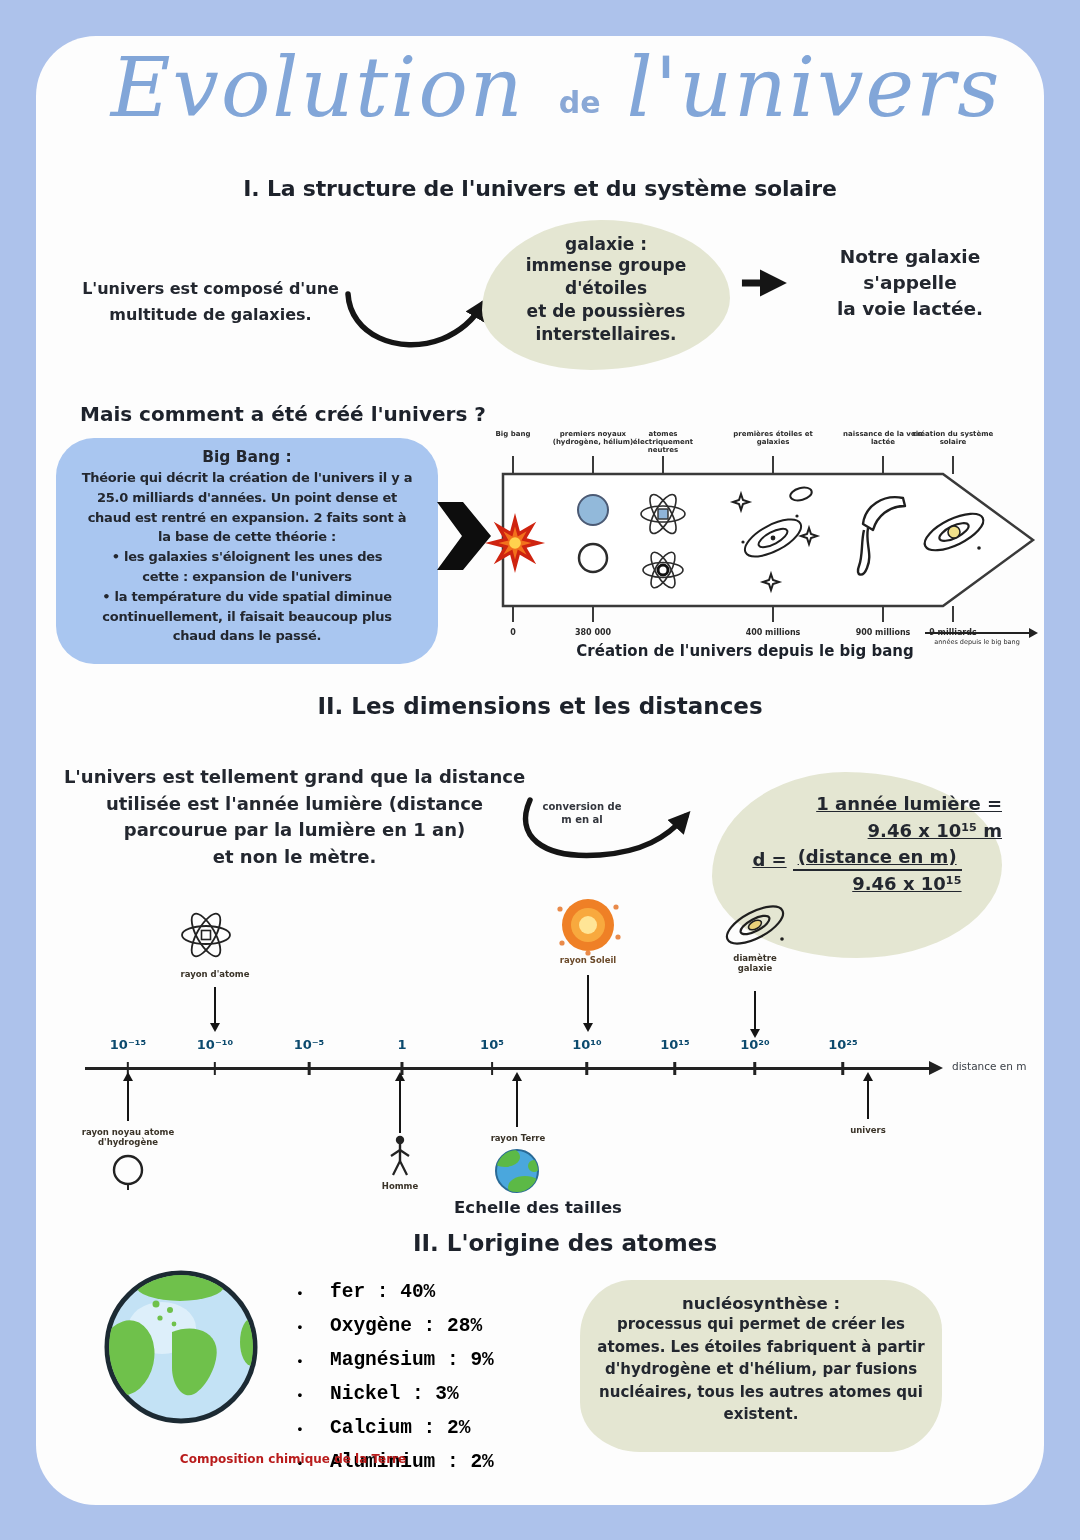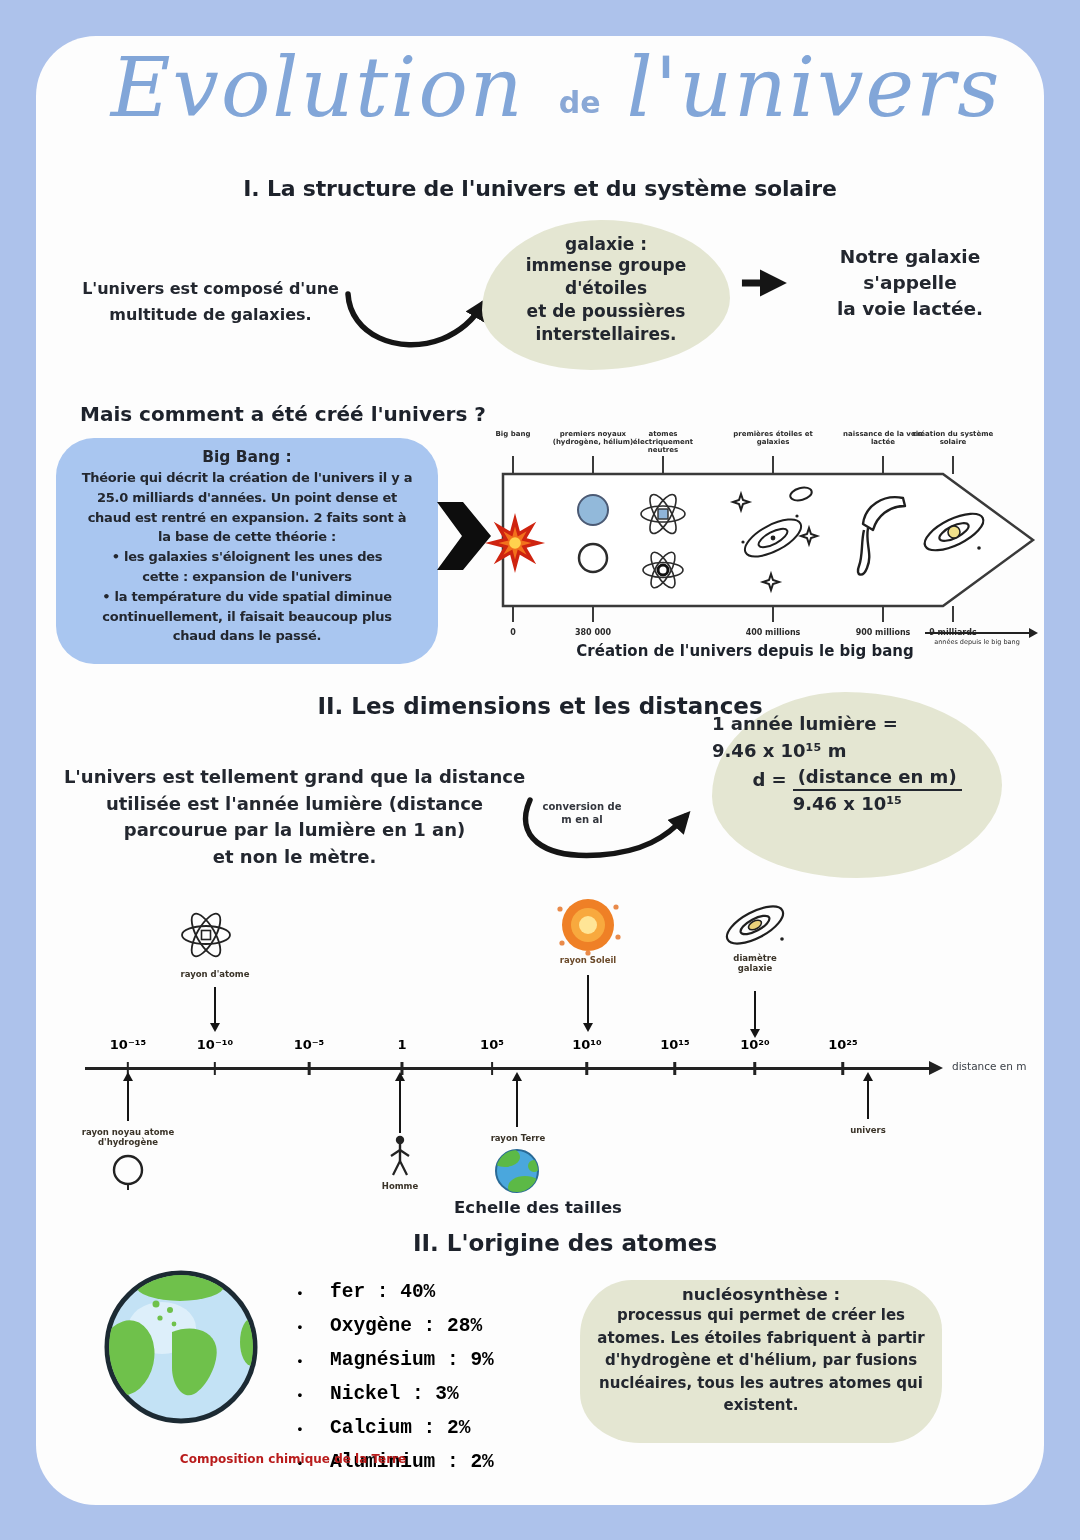--- a/index.html
+++ b/index.html
@@ -50,49 +50,49 @@
   .tl-time:nth-child(4){left:388px;}.tl-time:nth-child(5){left:458px;}
   .tl-caption{position:absolute;left:0;top:212px;width:500px;text-align:center;font-size:15px;font-weight:800;color:#1d222b;}
   .tl-axis-arrow{position:absolute;left:430px;top:202px;width:104px;height:2px;background:#222;}
   .tl-axis-arrow::after{content:"";position:absolute;right:-9px;top:-4px;border-left:9px solid #222;border-top:5px solid transparent;border-bottom:5px solid transparent;}
   .tl-axis-caption{position:absolute;left:420px;top:208px;width:124px;text-align:center;font-size:6.5px;color:#2b2b2b;}
   .tl-icon{position:absolute;}
   
   .dim-para{position:absolute;left:62px;top:764px;width:465px;text-align:center;font-size:18px;font-weight:600;line-height:26.5px;}
   .arrow-conv{position:absolute;left:514px;top:792px;width:190px;height:80px;}
   .conv-label{position:absolute;left:532px;top:800px;width:100px;text-align:center;font-size:10px;font-weight:600;line-height:13px;color:#33363d;}
-  .cloud2{position:absolute;left:712px;top:692px;width:290px;height:168px;border-radius:46% 54% 50% 50%/56% 50% 50% 44%;padding-top:18px;text-align:left;}
+  .cloud2{position:absolute;left:712px;top:772px;width:290px;height:168px;border-radius:46% 54% 50% 50%/56% 50% 50% 44%;padding-top:18px;text-align:right;text-decoration:underline;}
   .ly-line{font-size:18px;font-weight:800;line-height:27px;}
   .ly-frac-row{display:flex;justify-content:center;align-items:flex-start;font-size:18px;font-weight:800;margin-top:2px;}
   .ly-num{display:block;border-bottom:2.5px solid #23272f;padding:0 5px 2px;}
   .ly-den{display:block;padding-top:2px;}
   .ly-d{margin-right:6px;line-height:27px;}
   
   .scale{position:absolute;left:0;top:895px;width:1080px;height:335px;}
   .axis-line{position:absolute;left:85px;top:172px;width:845px;height:3px;background:#222;}
   .axis-line::after{content:"";position:absolute;right:-13px;top:-6px;border-left:14px solid #222;border-top:7.5px solid transparent;border-bottom:7.5px solid transparent;}
   .axis-label{position:absolute;left:952px;top:165px;font-size:10.5px;color:#3a3f46;}
   .tick{position:absolute;top:142px;transform:translateX(-50%);text-align:center;}
   .tick:nth-child(1){left:128px;}.tick:nth-child(2){left:215px;}.tick:nth-child(3){left:309px;}
   .tick:nth-child(4){left:402px;}.tick:nth-child(5){left:492px;}.tick:nth-child(6){left:587px;}
   .tick:nth-child(7){left:675px;}.tick:nth-child(8){left:755px;}.tick:nth-child(9){left:843px;}
-  .tick-label{display:block;font-size:13px;font-weight:600;color:#000000;margin-bottom:10px;text-align:center;}
+  .tick-label{display:block;font-size:13px;font-weight:600;color:#0c4a6e;margin-bottom:10px;text-align:center;}
   .tick-mark{display:block;width:2.5px;height:13px;background:#222;margin:0 auto;}
   .varr{position:absolute;border-left:2px solid #151515;}
   .varr.up::before{content:"";position:absolute;left:-6px;top:-9px;border-left:5px solid transparent;border-right:5px solid transparent;border-bottom:9px solid #151515;}
   .varr.down::after{content:"";position:absolute;left:-6px;bottom:-9px;border-left:5px solid transparent;border-right:5px solid transparent;border-top:9px solid #151515;}
   .sc-lbl{position:absolute;text-align:center;font-size:8.5px;line-height:10px;color:#3a3328;font-weight:600;}
   .sc-caption{position:absolute;left:418px;top:303px;width:240px;text-align:center;font-size:16.5px;font-weight:800;color:#1d222b;}
   
   .earth-big{position:absolute;left:100px;top:1266px;}
   .comp-list{position:absolute;left:292px;top:1276px;width:290px;}
   .comp-item{display:flex;align-items:baseline;font-family:Liberation Mono, monospace;font-weight:700;font-size:19.5px;line-height:32px;color:#000000;}
   .comp-item::before{content:"•";font-size:13px;width:34px;flex:none;text-align:left;padding-left:4px;}
   .comp-caption{position:absolute;left:128px;top:1452px;width:330px;text-align:center;font-size:12px;font-weight:800;color:#b91c1c;}
-  .nucleo-box{position:absolute;left:580px;top:1280px;width:362px;height:158px;border-radius:52px 58px 54px 60px/56px 50px 58px 50px;text-align:center;padding-top:5px;}
+  .nucleo-box{position:absolute;left:580px;top:1280px;width:362px;height:158px;border-radius:52px 58px 54px 60px/56px 50px 58px 50px;text-align:center;padding-top:14px;}
   .nucleo-title{font-size:16.5px;font-weight:800;}
   .nucleo-line{font-size:15px;font-weight:700;line-height:22.5px;}
 </style>
 </head>
 <body>
 
 <svg width="0" height="0" style="position:absolute">
   <defs>
     <marker id="ah" viewBox="0 0 10 10" refX="7" refY="5" markerWidth="4" markerHeight="4" orient="auto-start-reverse">
       <path d="M0,0 L10,5 L0,10 Z" fill="#151515"></path>

